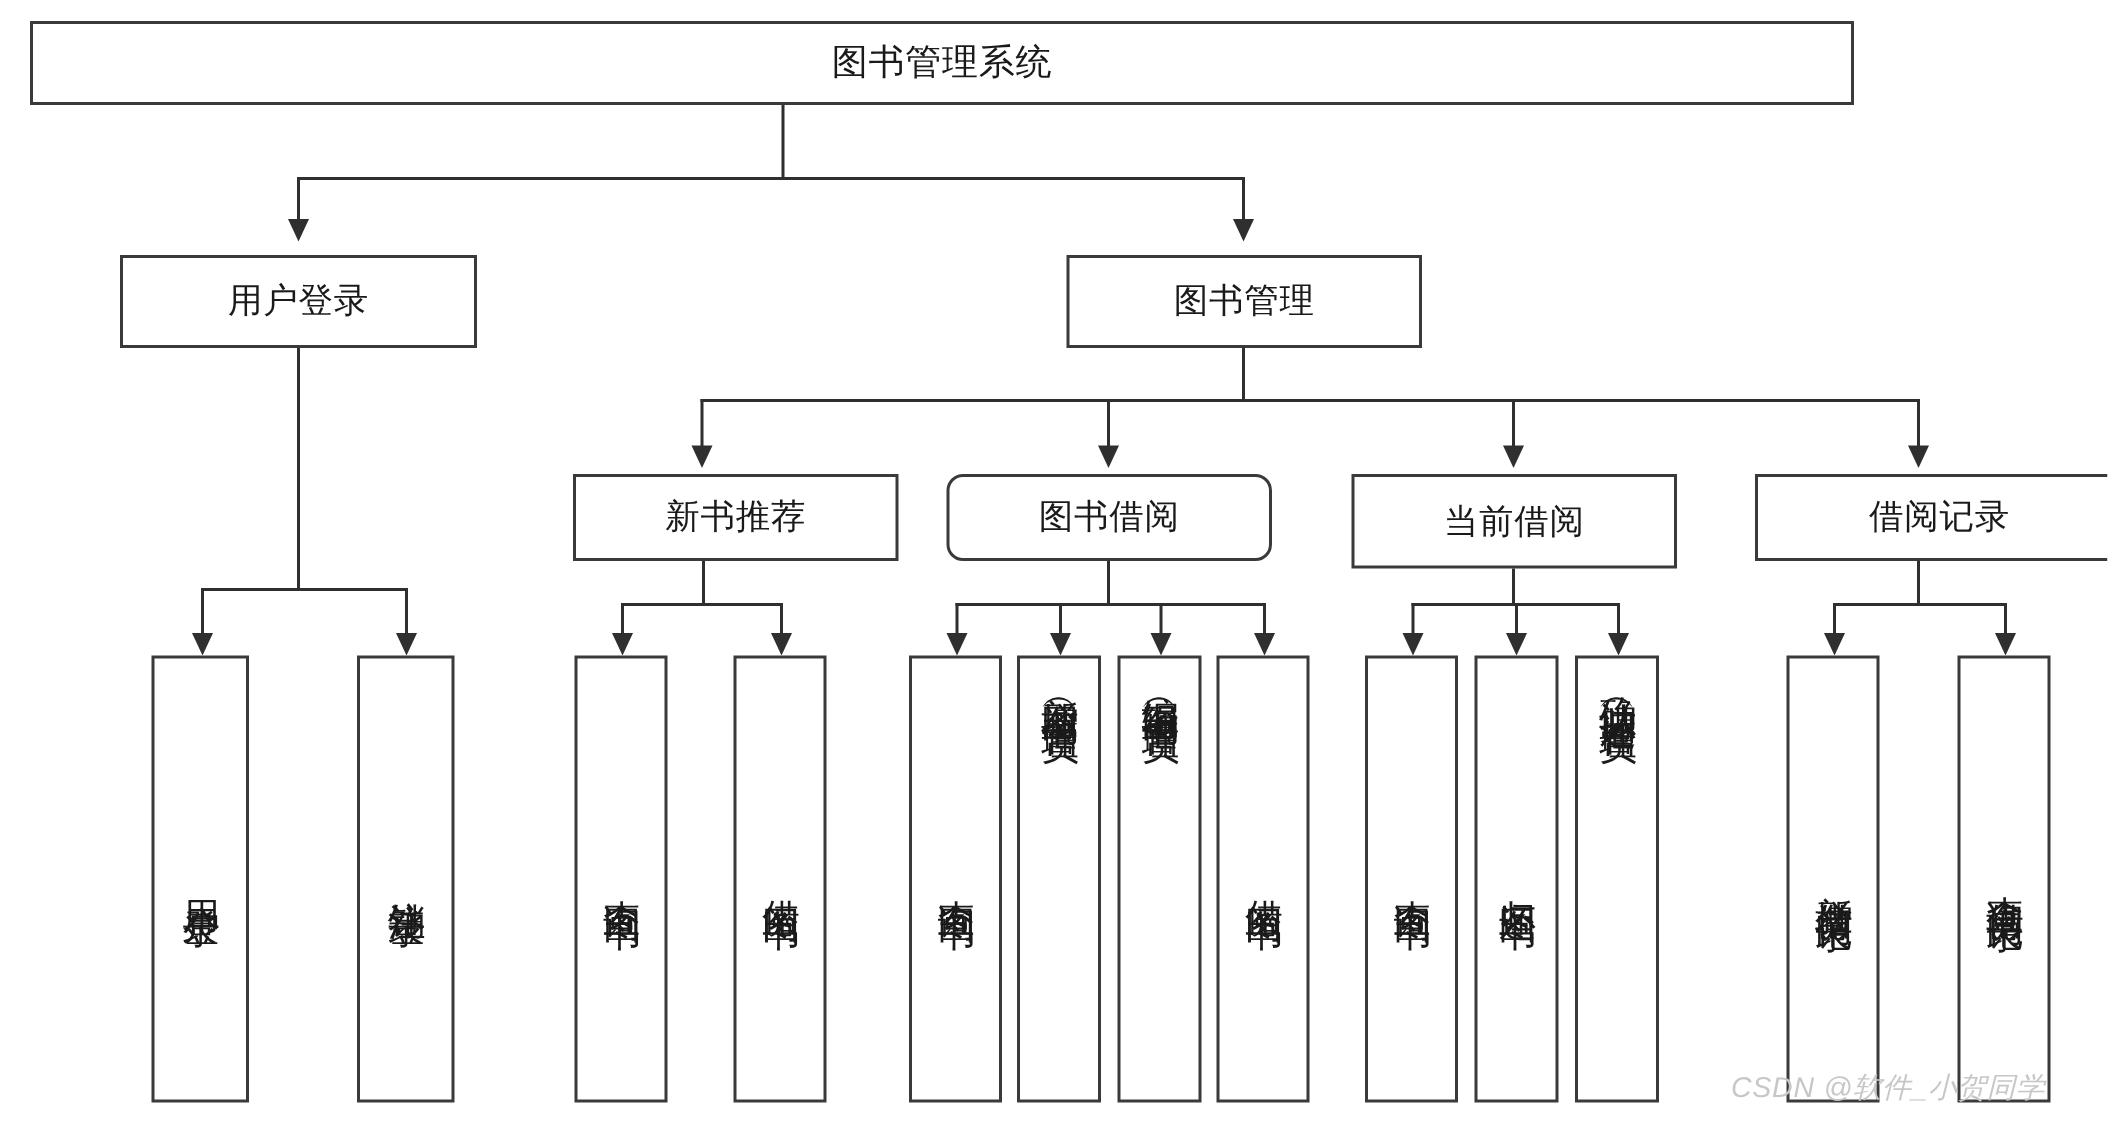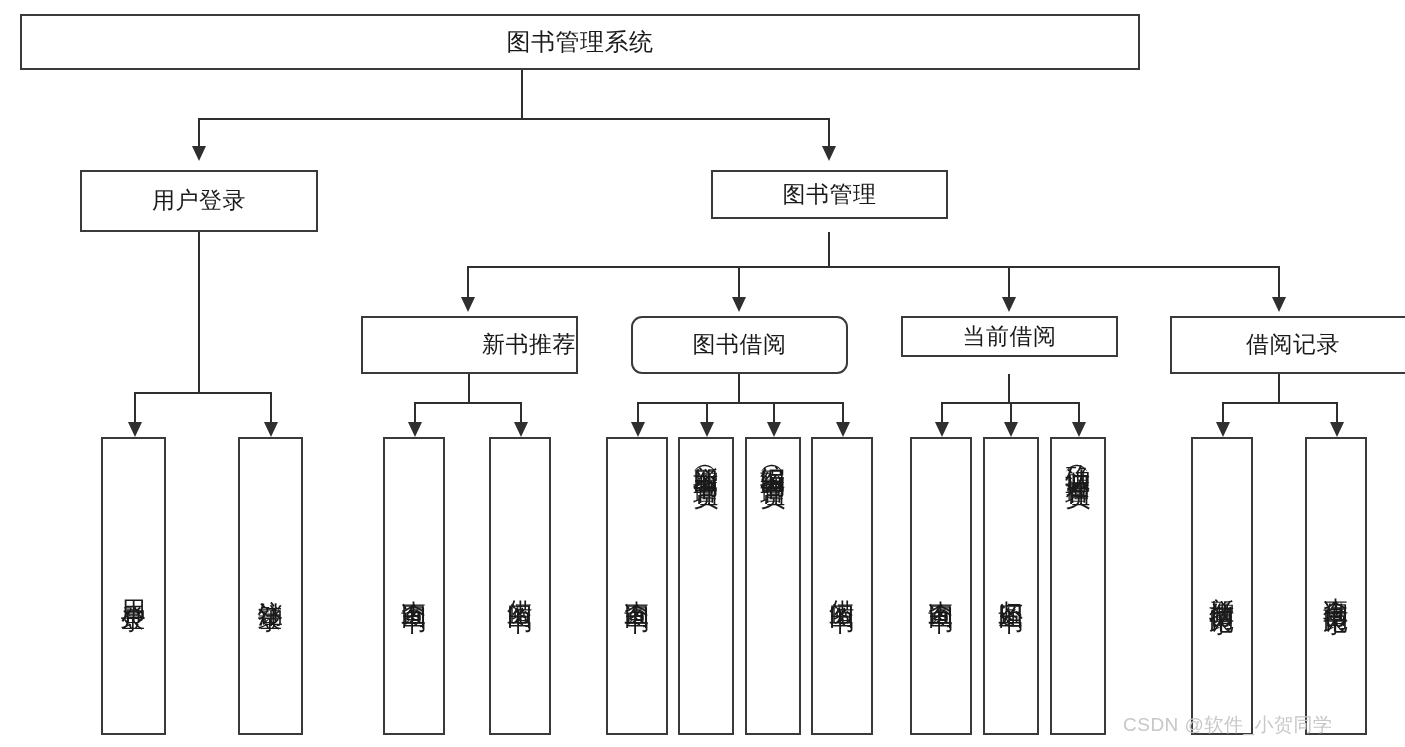--- a/index.html
+++ b/index.html
@@ -88,39 +88,39 @@
     white-space: nowrap;
     z-index: 5;
     letter-spacing: 0.5px;
   }
 </style>
 </head>
 <body>
 
 <div id="canvas">
 
-  <div class="node root h" style="left:20px; top:14px; width:1120px; height:56px;">
+  <div class="node root h" style="left:20px; top:14px; width:1216px; height:56px;">
     <span class="label">图书管理系统</span>
   </div>
 
   <div class="conn vline" style="left:521px; top:70px; width:2px; height:48px;"></div>
 
   <div class="conn hline" style="left:198px; top:118px; width:632px; height:2px;"></div>
 
   <div class="conn vline" style="left:198px; top:118px; width:2px; height:30px;"></div>
   <div class="arrow" style="left:192px; top:146px;"></div>
 
   <div class="conn vline" style="left:828px; top:118px; width:2px; height:30px;"></div>
   <div class="arrow" style="left:822px; top:146px;"></div>
 
   <div class="node h" style="left:80px; top:170px; width:238px; height:62px;">
     <span class="label">用户登录</span>
   </div>
 
-  <div class="node h" style="left:711px; top:170px; width:237px; height:49px;">
+  <div class="node h" style="left:711px; top:170px; width:237px; height:62px;">
     <span class="label">图书管理</span>
   </div>
 
   <div class="conn vline" style="left:198px; top:232px; width:2px; height:162px;"></div>
   <div class="conn hline" style="left:134px; top:392px; width:138px; height:2px;"></div>
   <div class="conn vline" style="left:134px; top:392px; width:2px; height:33px;"></div>
   <div class="arrow" style="left:128px; top:422px;"></div>
   <div class="conn vline" style="left:270px; top:392px; width:2px; height:33px;"></div>
   <div class="arrow" style="left:264px; top:422px;"></div>
 
@@ -132,27 +132,27 @@
 
   <div class="conn vline" style="left:738px; top:266px; width:2px; height:34px;"></div>
   <div class="arrow" style="left:732px; top:297px;"></div>
 
   <div class="conn vline" style="left:1008px; top:266px; width:2px; height:34px;"></div>
   <div class="arrow" style="left:1002px; top:297px;"></div>
 
   <div class="conn vline" style="left:1278px; top:266px; width:2px; height:34px;"></div>
   <div class="arrow" style="left:1272px; top:297px;"></div>
 
-  <div class="node h" style="left:361px; top:316px; width:217px; height:58px;justify-content:flex-end;">
+  <div class="node h" style="left:382px; top:316px; width:217px; height:58px;">
     <span class="label">新书推荐</span>
   </div>
   <div class="node h" style="left:631px; top:316px; width:217px; height:58px;border-radius:11px;">
     <span class="label">图书借阅</span>
   </div>
-  <div class="node h" style="left:901px; top:316px; width:217px; height:41px;">
+  <div class="node h" style="left:901px; top:316px; width:217px; height:63px;">
     <span class="label">当前借阅</span>
   </div>
   <div class="node h" style="left:1170px; top:316px; width:246px; height:58px;">
     <span class="label">借阅记录</span>
   </div>
 
   <div class="conn vline" style="left:468px; top:374px; width:2px; height:30px;"></div>
   <div class="conn hline" style="left:414px; top:402px; width:108px; height:2px;"></div>
   <div class="conn vline" style="left:414px; top:402px; width:2px; height:23px;"></div>
   <div class="arrow" style="left:408px; top:422px;"></div>
@@ -223,15 +223,15 @@
     <span class="label">确认归还（管理员）</span>
   </div>
 
   <div class="node v mid" style="left:1191px; top:437px; width:62px; height:298px;">
     <span class="label">新增借阅记录</span>
   </div>
   <div class="node v mid" style="left:1305px; top:437px; width:62px; height:298px;">
     <span class="label">查询借阅记录</span>
   </div>
 
-  <div id="watermark" style="left:1123px; top:712px;">CSDN @软件_小贺同学</div>
+  <div id="watermark" style="left:1154px; top:712px;font-style:italic;">CSDN @软件_小贺同学</div>
 
 </div>
 
 </body></html>

